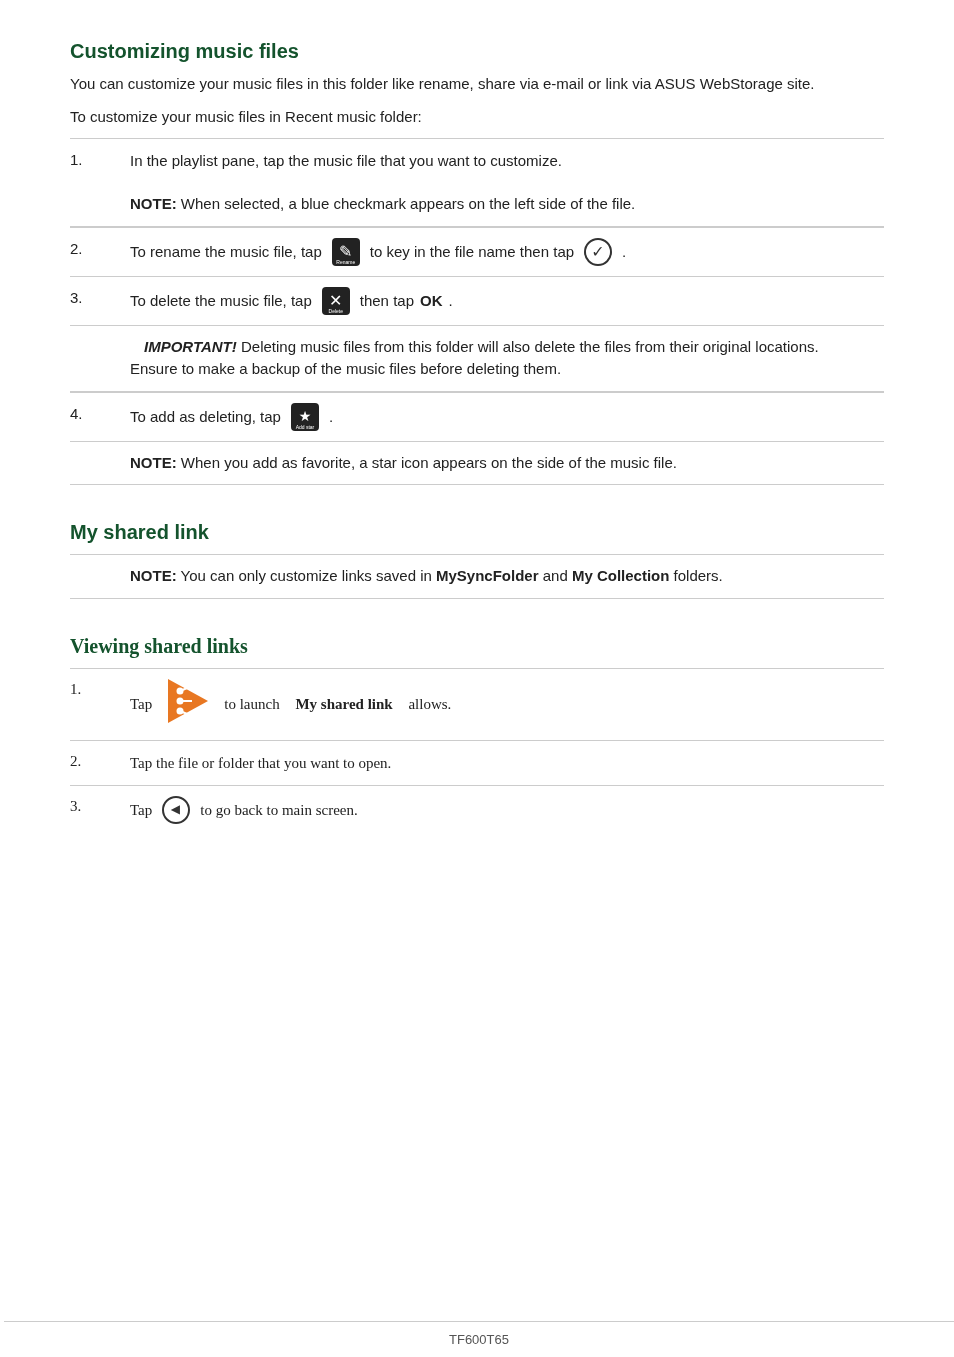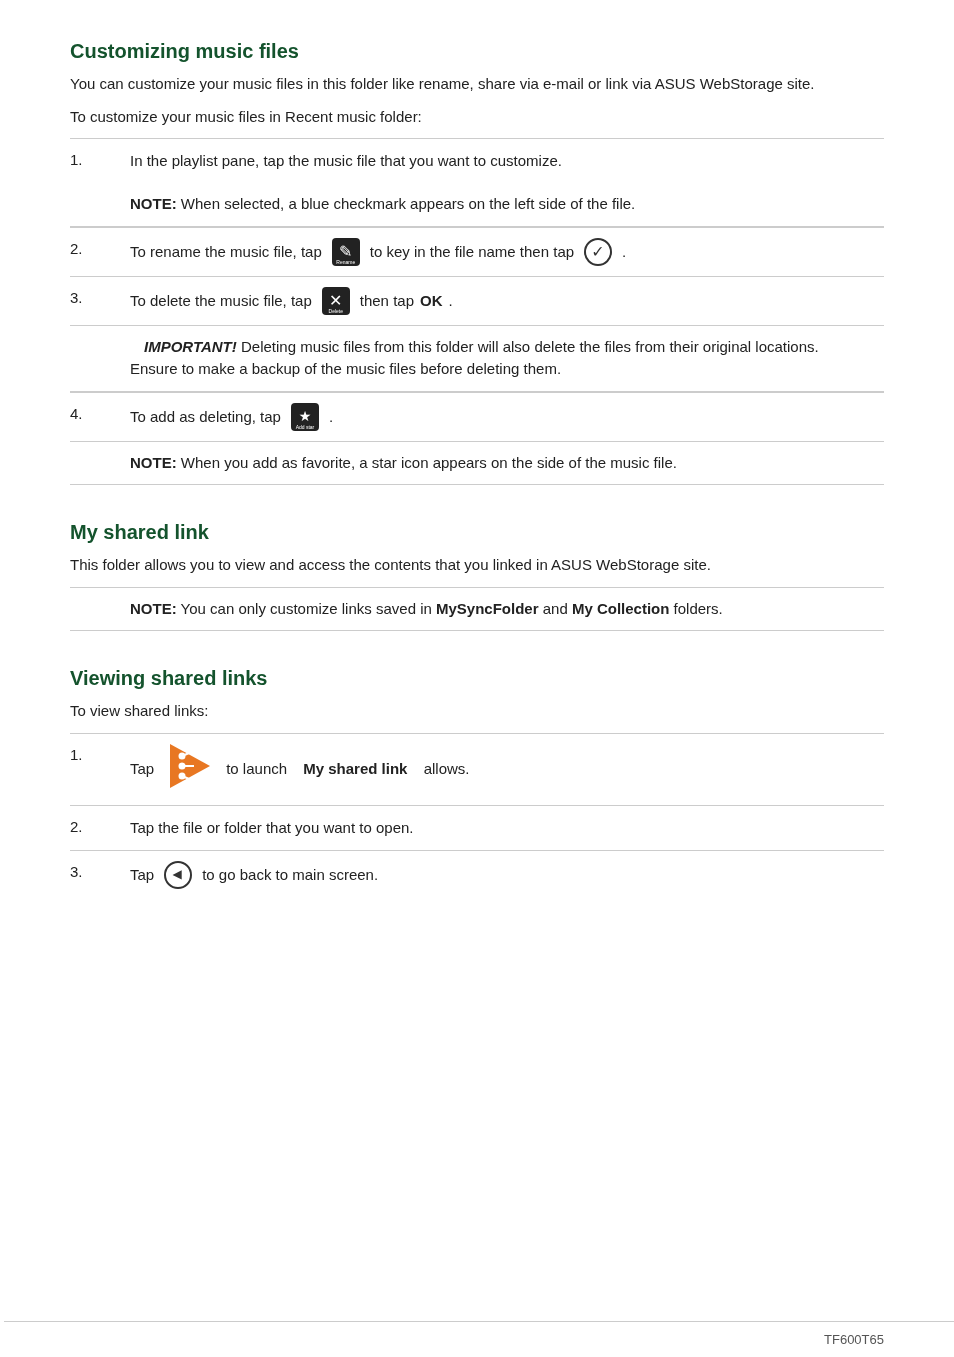--- a/index.html
+++ b/index.html
@@ -147,21 +147,21 @@
     }
 
     .bottom-bar {
       position: absolute;
       bottom: 0;
       left: 4px;
       right: 0;
       border-top: 1px solid #ccc;
       padding: 10px 70px;
       display: flex;
-      justify-content: flex-end;
+      justify-content: center;
       align-items: center;
       font-size: 13px;
       color: #555;
     }
 
     .important-label { font-weight: bold; font-style: italic; margin-left: 14px; }
     .note-label { font-weight: bold; }
 
     
     .icon-wrapper {
@@ -266,31 +266,29 @@
     <div class="note-box">
       <span class="note-label">NOTE:</span>
       <span>  When you add as favorite, a star icon appears on the side of the music file.</span>
     </div>
 
   </div>
 </div>
 
 <div class="section" style="margin-top: 30px;">
   <h2 class="blue">My shared link</h2>
-  <p>This folder allows you to view and access the contents that you linked in ASUS WebStorage site.</p>
 
   <div class="note-box">
     <span class="note-label">NOTE:</span>
     <span>  You can only customize links saved in </span><strong>MySyncFolder</strong><span> and </span><strong>My Collection</strong><span> folders.</span>
   </div>
 </div>
 
-<div class="section" style="margin-top: 20px;">
+<div class="section" style="margin-top: 20px; font-family: Liberation Serif, serif;">
   <h2 class="blue">Viewing shared links</h2>
-  <p>To view shared links:</p>
 
   <div class="steps">
 
     <div class="step-row">
       <div class="step-number">1.</div>
       <div class="step-content">
         <span class="step-with-icon" style="align-items: center;">
           <span>Tap</span>
           
           <span class="inline-icon" style="margin: 0 6px;">

